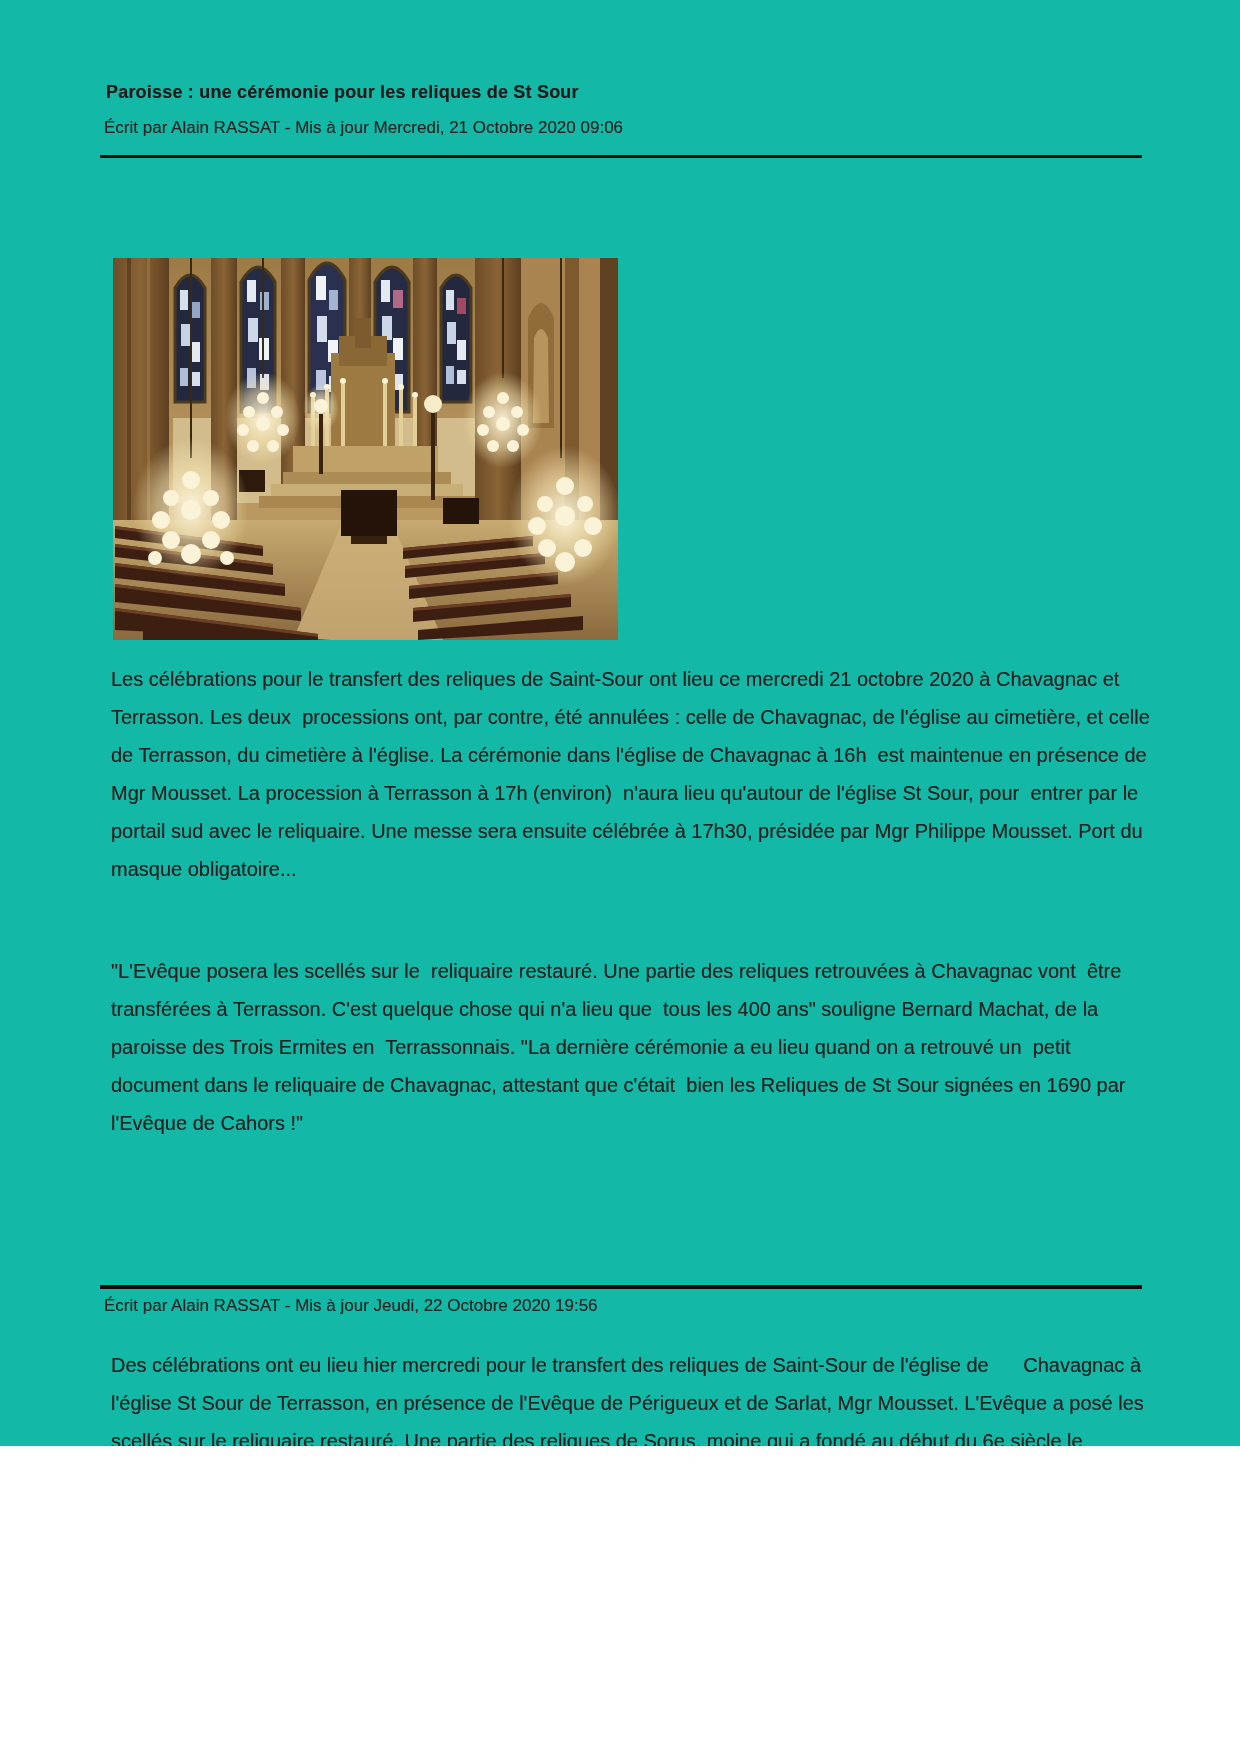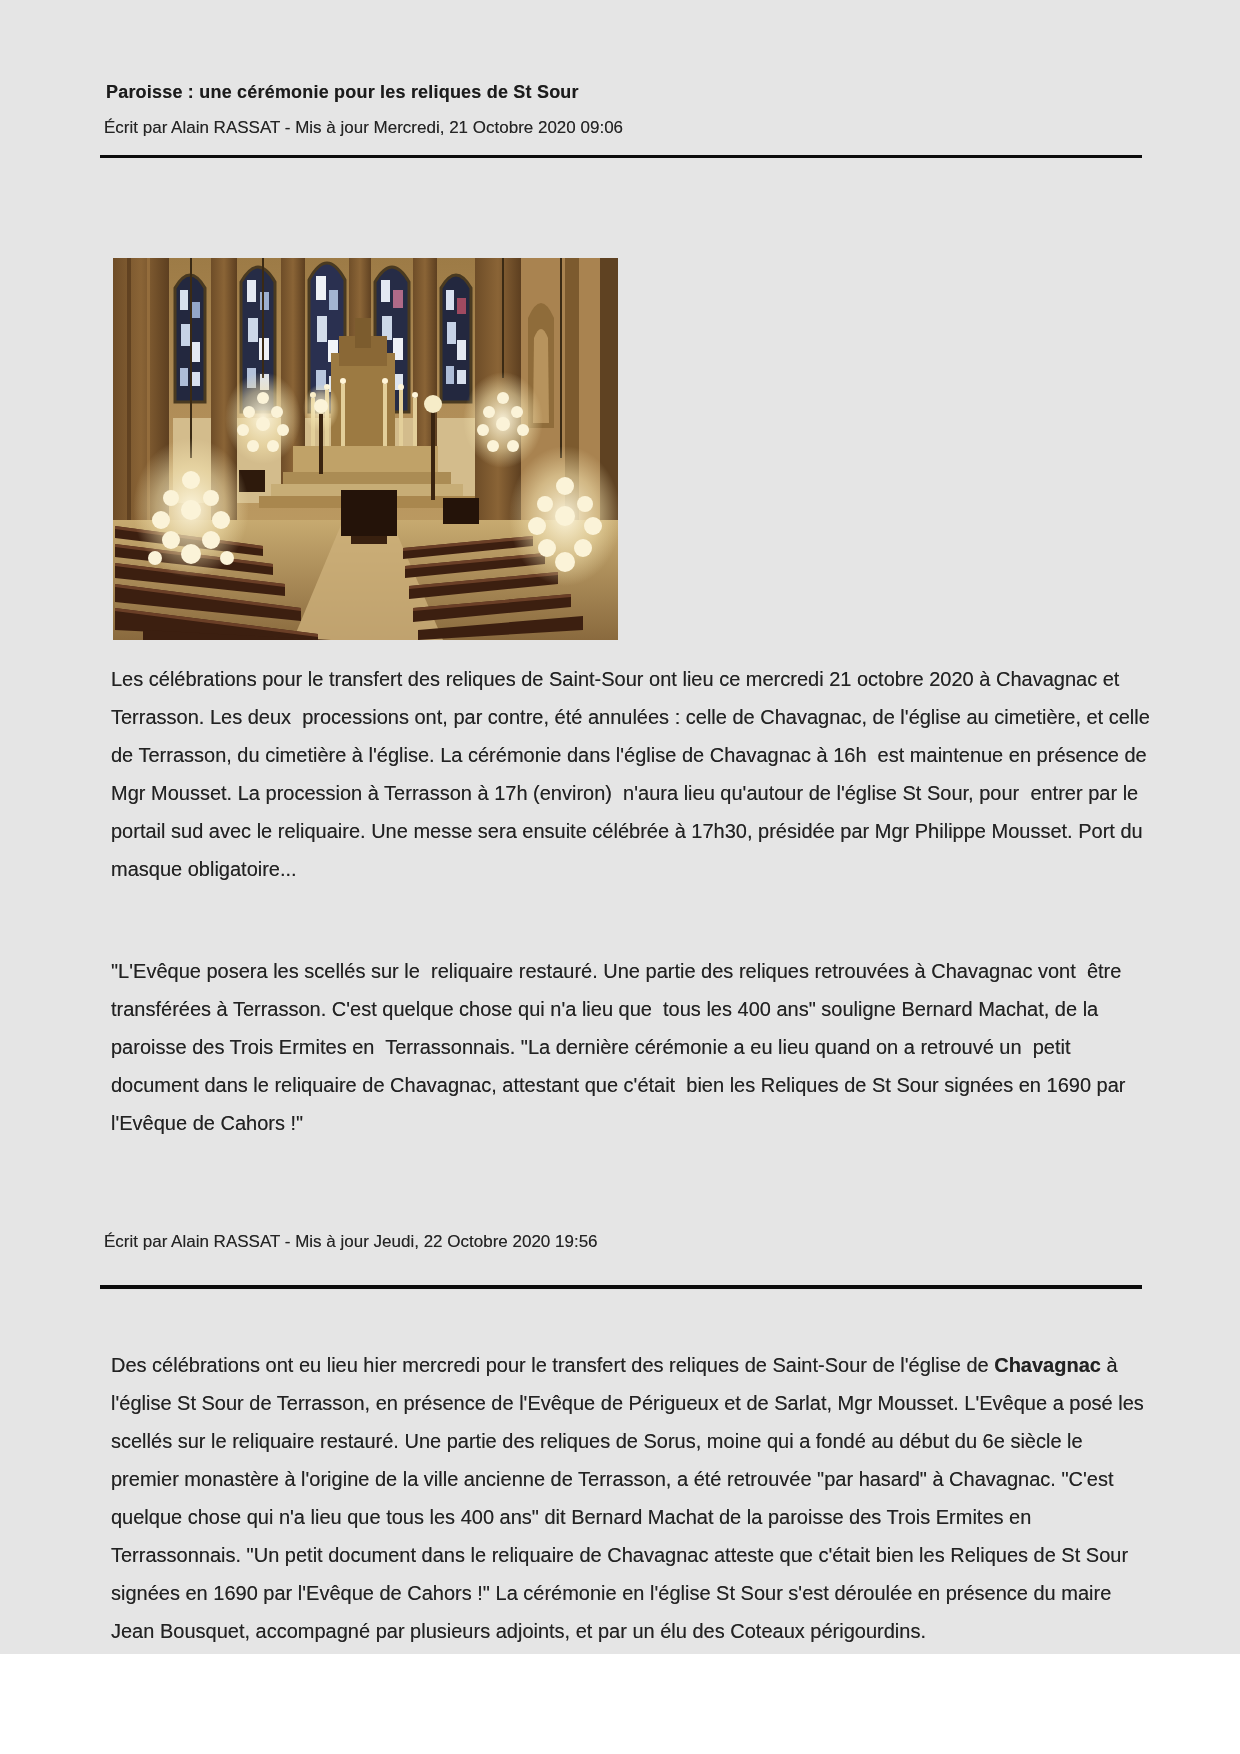--- a/index.html
+++ b/index.html
@@ -3,22 +3,22 @@
 <meta charset="utf-8">
 <style>
   html, body {
     margin: 0;
     padding: 0;
     background: #ffffff;
   }
   .page {
     position: relative;
     width: 1240px;
-    height: 1654px;
-    background: #e5e5e5;
+    height: 1446px;
+    background: #14b8a6;
     font-family: "Liberation Sans", "DejaVu Sans", sans-serif;
     color: #1f1f1f;
     overflow: hidden;
   }
   .soft {
     
     text-shadow: 0 0 0.6px rgba(40,40,40,0.55);
   }
   .article-title {
     position: absolute;
@@ -57,30 +57,30 @@
   .photo-frame {
     position: absolute;
     left: 113px;
     top: 258px;
     width: 505px;
     height: 382px;
     overflow: hidden;
     background: #a9833f;
   }
   .photo-frame svg { display: block; }
-  b.inline-bold { font-weight: bold; }
+  b.inline-bold { font-weight: normal; margin-left: 29px; }
 
   
   #title-1   { top: 70px; }
   #byline-1  { top: 118px; }
   #rule-1    { top: 155px; height: 3px; }
   #par-1     { top: 640px; }
   #par-2     { top: 932px; }
   #title-2   { top: 1206px; }
-  #byline-2  { top: 1232px; }
+  #byline-2  { top: 1296px; }
   #rule-2    { top: 1285px; height: 4px; }
   #par-3     { top: 1326px; }
 </style>
 </head>
 <body>
 
 <div class="page">
 
   <h1 id="title-1" class="article-title soft">Paroisse : une cérémonie pour les reliques de St Sour</h1>
 

